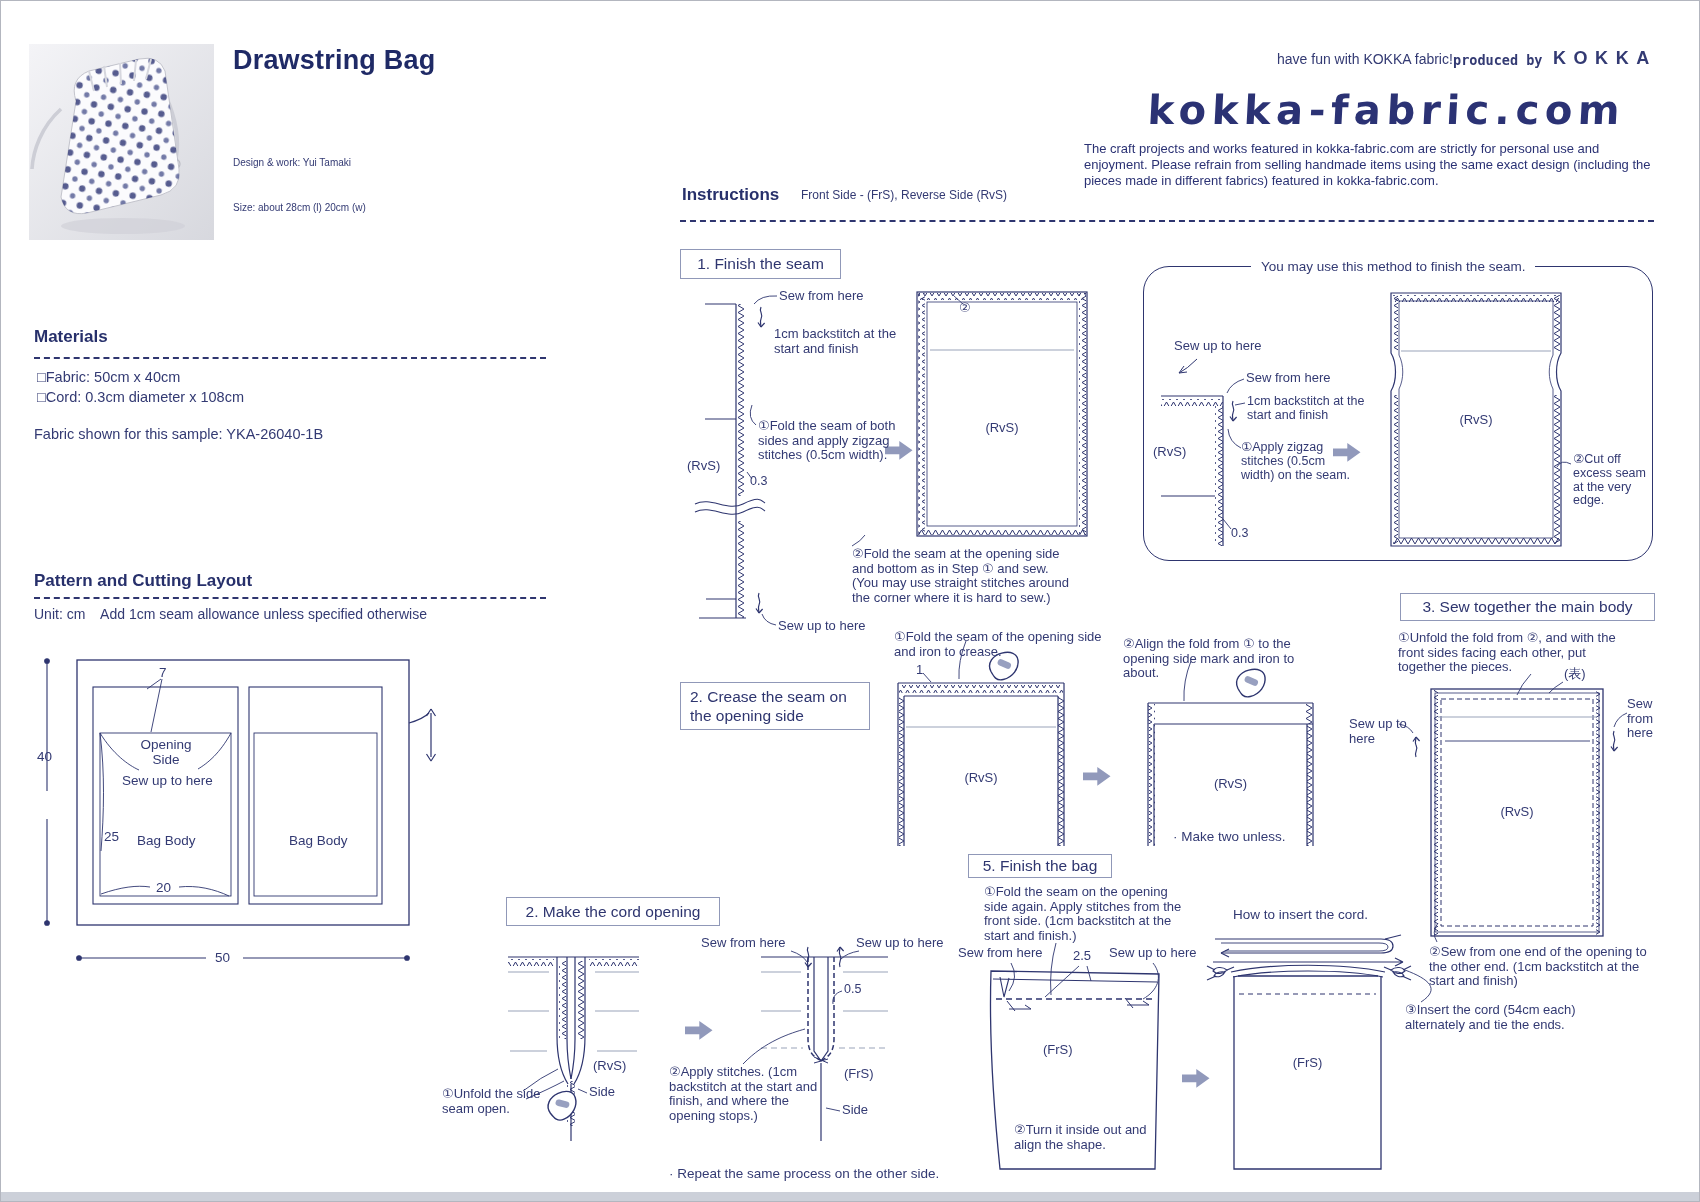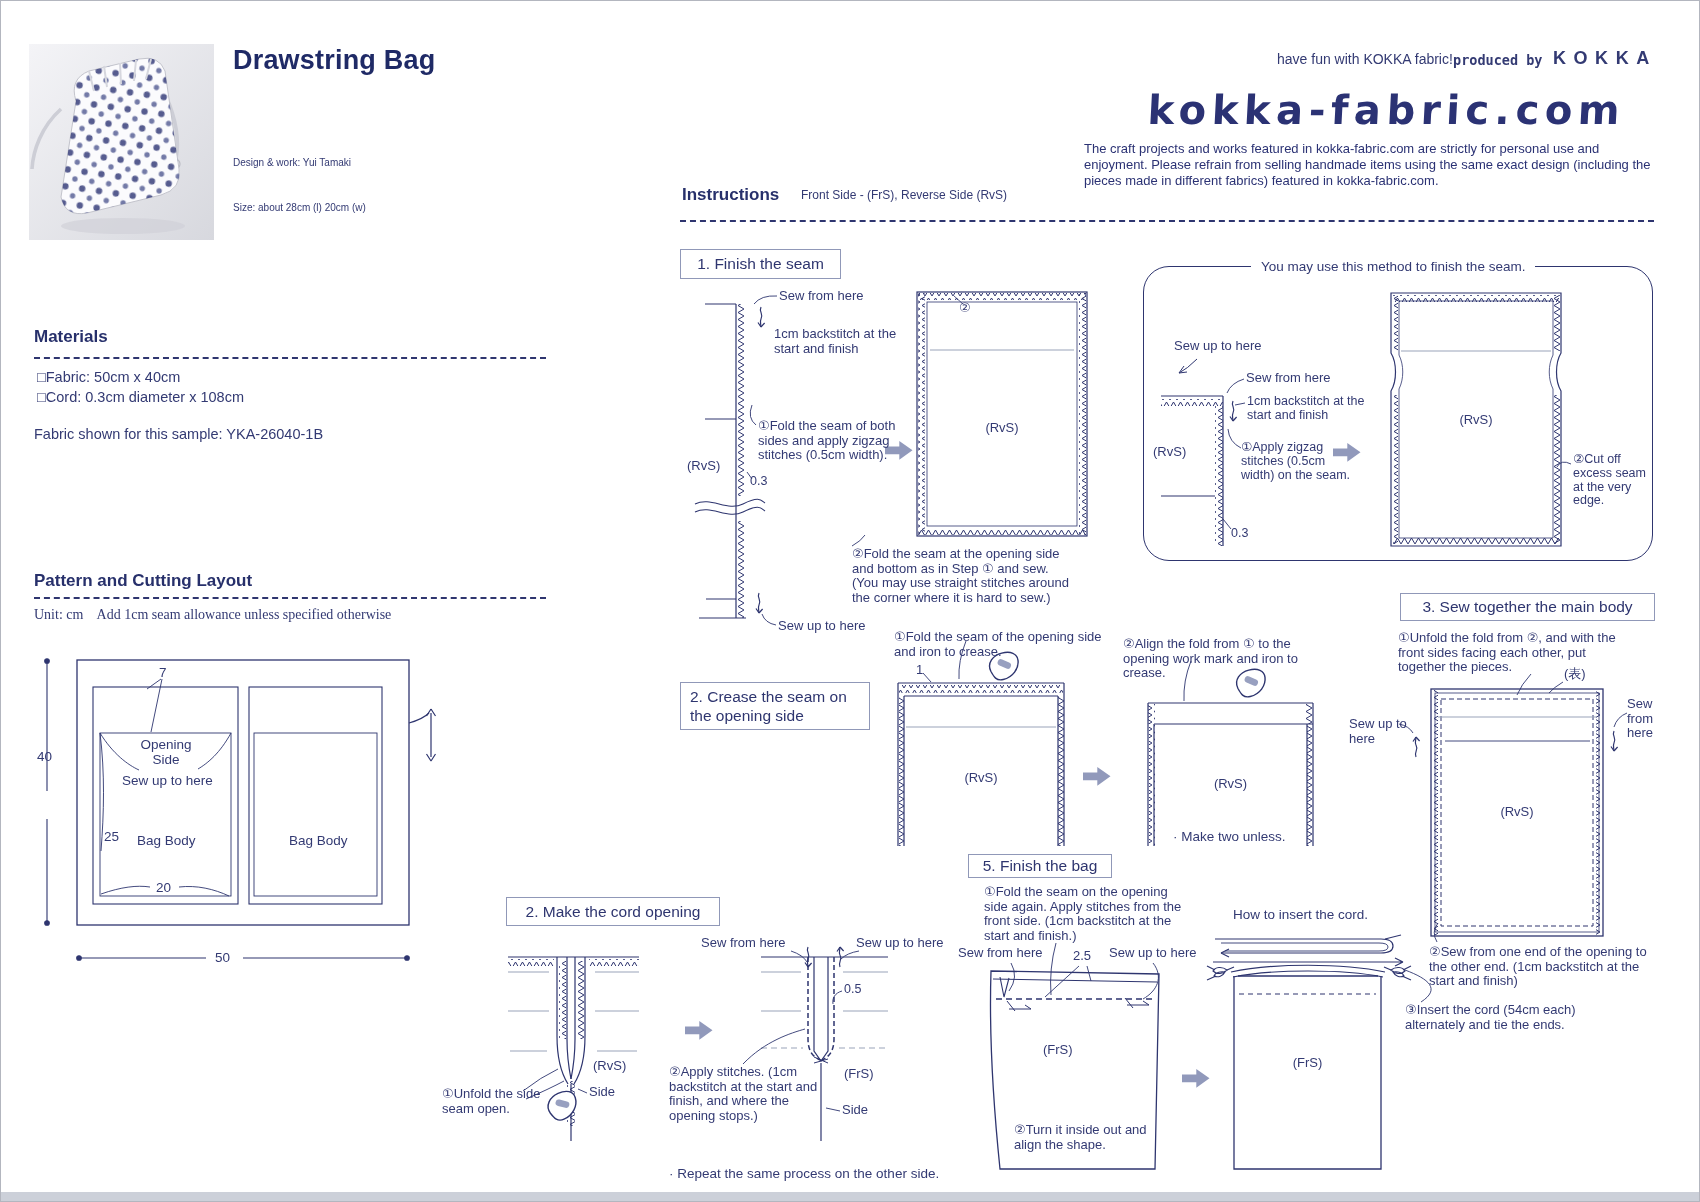--- a/index.html
+++ b/index.html
@@ -301,21 +301,21 @@
   <div class="abs lbl" style="left:36px;top:368px;font-size:14.5px;">
     <span>□</span><span>Fabric: 50cm x 40cm</span>
   </div>
   <div class="abs lbl" style="left:36px;top:388px;font-size:14.5px;">
     <span>□</span><span>Cord: 0.3cm diameter x 108cm</span>
   </div>
   <div class="abs lbl" style="left:33px;top:425px;font-size:14.5px;">Fabric shown for this sample: YKA-26040-1B</div>
 
   <div class="abs h-sec" style="left:33px;top:570px;">Pattern and Cutting Layout</div>
   <div class="abs dashrule" style="left:33px;top:596px;width:512px;"></div>
-  <div class="abs lbl" style="left:33px;top:606px;font-size:14px;white-space:pre;font-family:Liberation Serif, serif;">Unit: cm    Add 1cm seam allowance unless specified otherwise</div>
+  <div class="abs lbl" style="left:33px;top:606px;font-size:14px;white-space:pre;">Unit: cm    Add 1cm seam allowance unless specified otherwise</div>
   <div class="abs lbl" style="left:158px;top:664px;">7</div>
   <div class="abs lbl ctr" style="left:133px;top:736px;width:64px;">Opening Side</div>
   <div class="abs lbl" style="left:121px;top:772px;">Sew up to here</div>
   <div class="abs lbl" style="left:103px;top:828px;">25</div>
   <div class="abs lbl" style="left:136px;top:832px;">Bag Body</div>
   <div class="abs lbl" style="left:288px;top:832px;">Bag Body</div>
   <div class="abs lbl" style="left:155px;top:879px;">20</div>
   <div class="abs lbl" style="left:36px;top:748px;">40</div>
   <div class="abs lbl" style="left:214px;top:949px;">50</div>
 
@@ -346,21 +346,21 @@
   <div class="abs lbl-s" style="left:1230px;top:526px;">0.3</div>
   <div class="abs ann ctr" style="left:1390px;top:412px;width:170px;">(RvS)</div>
   <div class="abs lbl-s" style="left:1572px;top:452px;width:82px;">②Cut off excess seam at the very edge.</div>
 
   <div class="stepbox" style="left:679px;top:681px;width:190px;height:48px;">
       <span>2. Crease the seam on the opening side</span>
     </div>
   <div class="abs ann" style="left:893px;top:629px;width:212px;">①Fold the seam of the opening side and iron to crease.</div>
   <div class="abs ann" style="left:915px;top:662px;">1</div>
   <div class="abs ann ctr" style="left:897px;top:770px;width:166px;">(RvS)</div>
-  <div class="abs ann" style="left:1122px;top:636px;width:210px;">②Align the fold from ① to the opening work mark and iron to crease.</div>
+  <div class="abs ann" style="left:1122px;top:636px;width:210px;">②Align the fold from ① to the opening side mark and iron to about.</div>
   <div class="abs ann ctr" style="left:1147px;top:776px;width:165px;">(RvS)</div>
   <div class="abs ann" style="left:1172px;top:828px;font-size:13.5px;">· Make two unless.</div>
 
   <div class="stepbox" style="left:1399px;top:592px;width:255px;height:28px;">
       <span>3. Sew together the main body</span>
     </div>
   <div class="abs ann" style="left:1397px;top:630px;width:232px;">①Unfold the fold from ②, and with the front sides facing each other, put together the pieces.</div>
   <div class="abs ann" style="left:1563px;top:666px;">(表)</div>
   <div class="abs ann" style="left:1348px;top:716px;width:60px;">Sew up to here</div>
   <div class="abs ann" style="left:1626px;top:696px;width:46px;">Sew from here</div>

